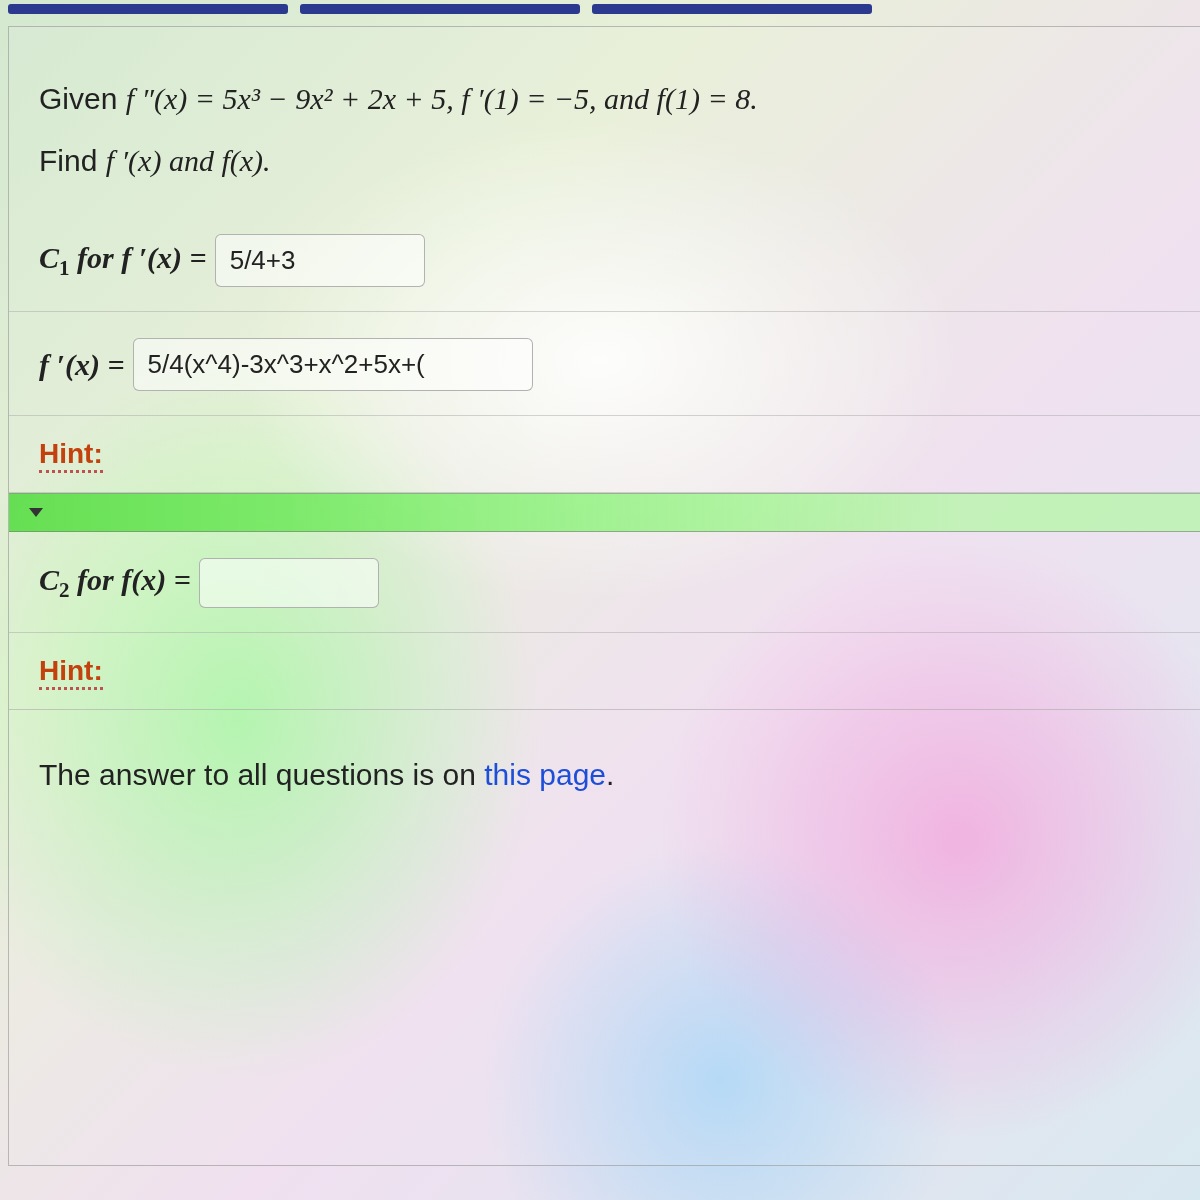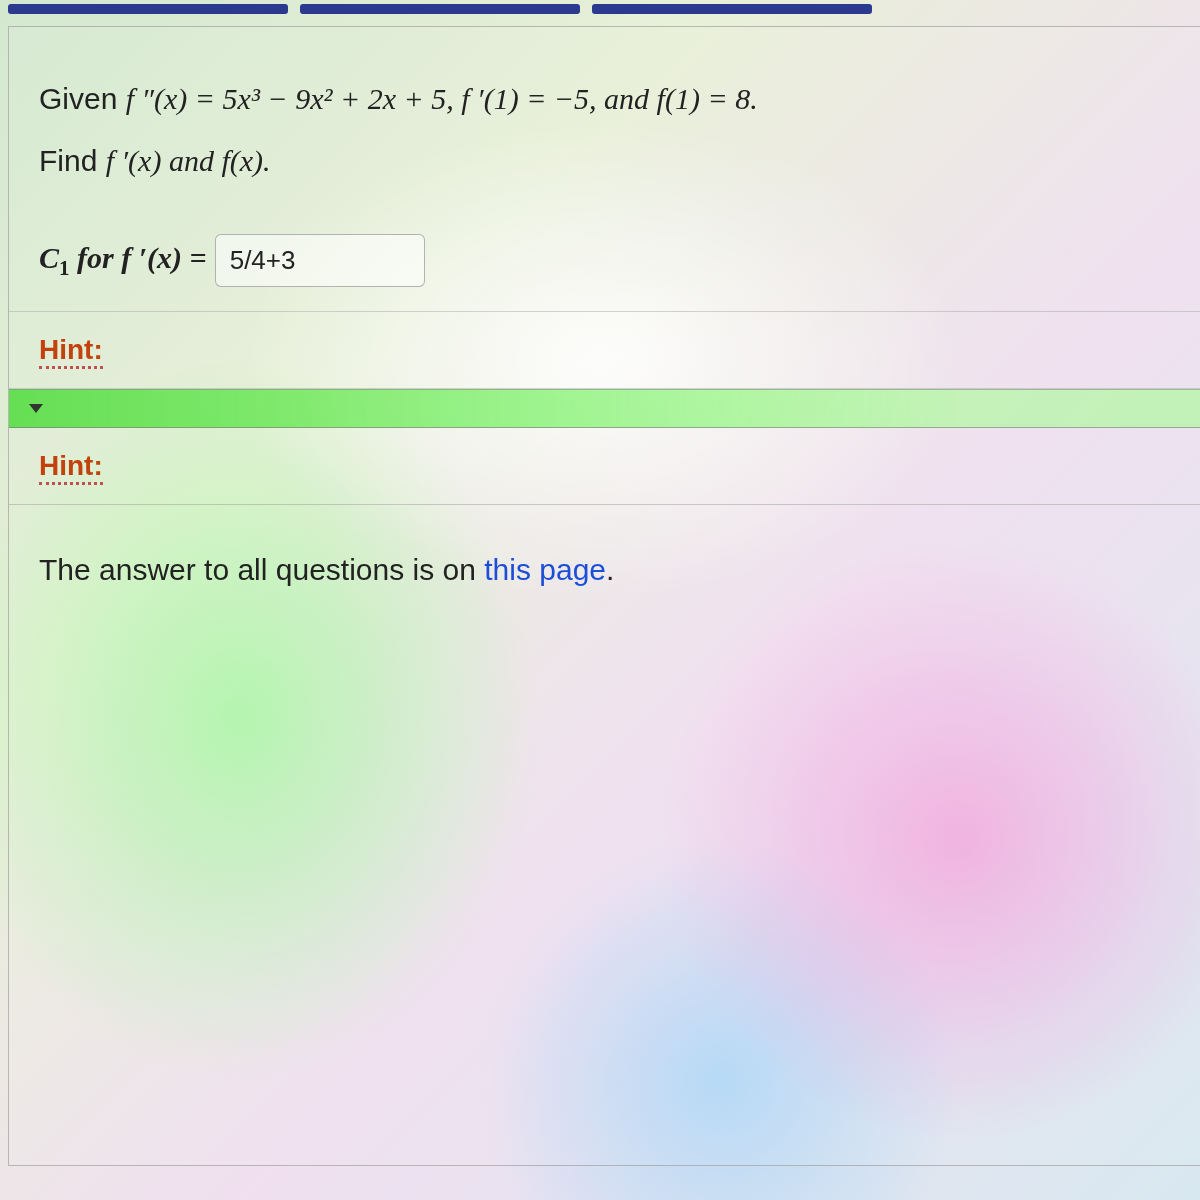--- a/index.html
+++ b/index.html
@@ -130,29 +130,39 @@
   </div>
 
 
   <div class="row">
     <span class="label">
       <span class="math-i">C</span><span class="sub">1</span><span class="math-i"> for f ′(x) = </span>
     </span>
     <input class="answer short" value="5/4+3" style="">
   </div>
 
+  <div class="row">
+    <span class="label math-i">f ′(x) = </span>
+    <input class="answer long" value="5/4(x^4)-3x^3+x^2+5x+(" style="">
+  </div>
 
   <div class="hint-row">
     <a class="hint-link">Hint:</a>
   </div>
 
   <div class="part-header">
     <span class="chevron"></span>
   </div>
 
+  <div class="row">
+    <span class="label">
+      <span class="math-i">C</span><span class="sub">2</span><span class="math-i"> for f(x) = </span>
+    </span>
+    <input class="answer empty-short" value="" style="">
+  </div>
 
 
   <div class="hint-row" style="border-bottom:1px solid rgba(170,170,170,0.6);">
     <a class="hint-link">Hint:</a>
   </div>
 
   <div class="footer-note">
     <span>The answer to all questions is on </span><span class="link">this page</span><span>.</span>
   </div>
 

